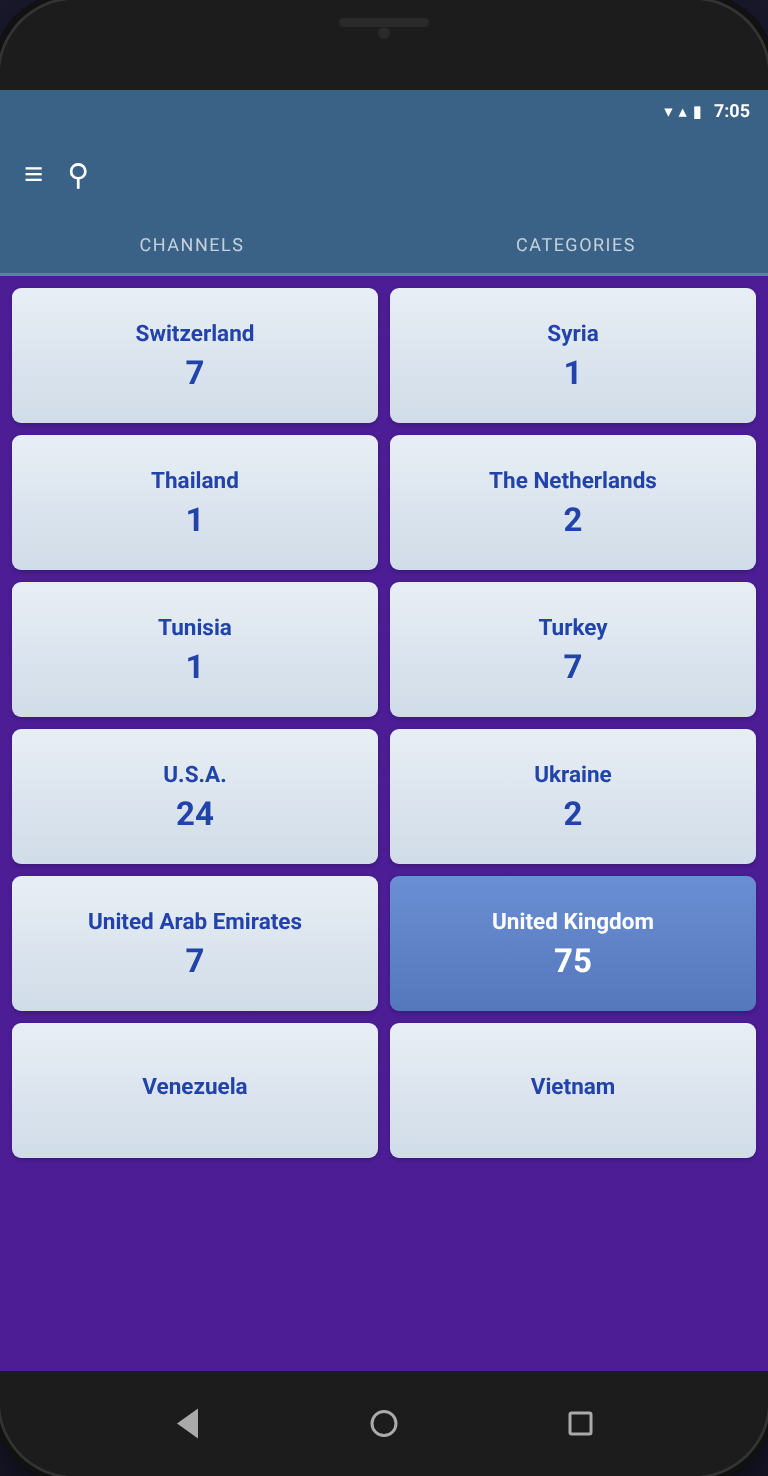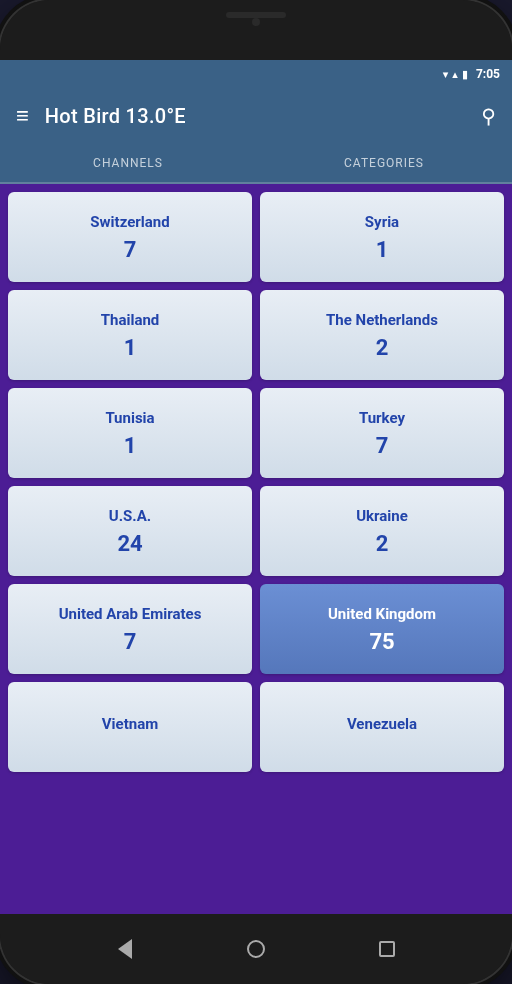--- a/index.html
+++ b/index.html
@@ -259,21 +259,20 @@
       <div class="status-icons">
         <span class="status-icon-wifi">▾</span>
         <span class="status-icon-signal">▴</span>
         <span class="status-icon-battery">▮</span>
       </div>
       <span class="status-time">7:05</span>
     </div>
 
     <div class="app-header">
       <span class="hamburger-icon">≡</span>
-      <span class="header-title">Hot Bird 13.0°E</span>
       <span class="search-icon">⚲</span>
     </div>
 
     <div class="tabs-container">
       <div class="tab">
         <span>CHANNELS</span>
       </div>
       <div class="tab">
         <span>CATEGORIES</span>
       </div>
@@ -315,24 +314,24 @@
           </div>
           <div class="country-card">
             <div class="country-name">United Arab Emirates</div>
             <div class="country-count">7</div>
           </div>
           <div class="country-card selected">
             <div class="country-name">United Kingdom</div>
             <div class="country-count">75</div>
           </div>
           <div class="country-card">
+            <div class="country-name">Venezuela</div>
+          </div>
+          <div class="country-card">
             <div class="country-name">Vietnam</div>
-          </div>
-          <div class="country-card">
-            <div class="country-name">Venezuela</div>
           </div>
         </div>
     </div>
 
   </div>
 
   <div class="phone-bottom">
     <div class="nav-btn">
       <div class="nav-back"></div>
     </div>

